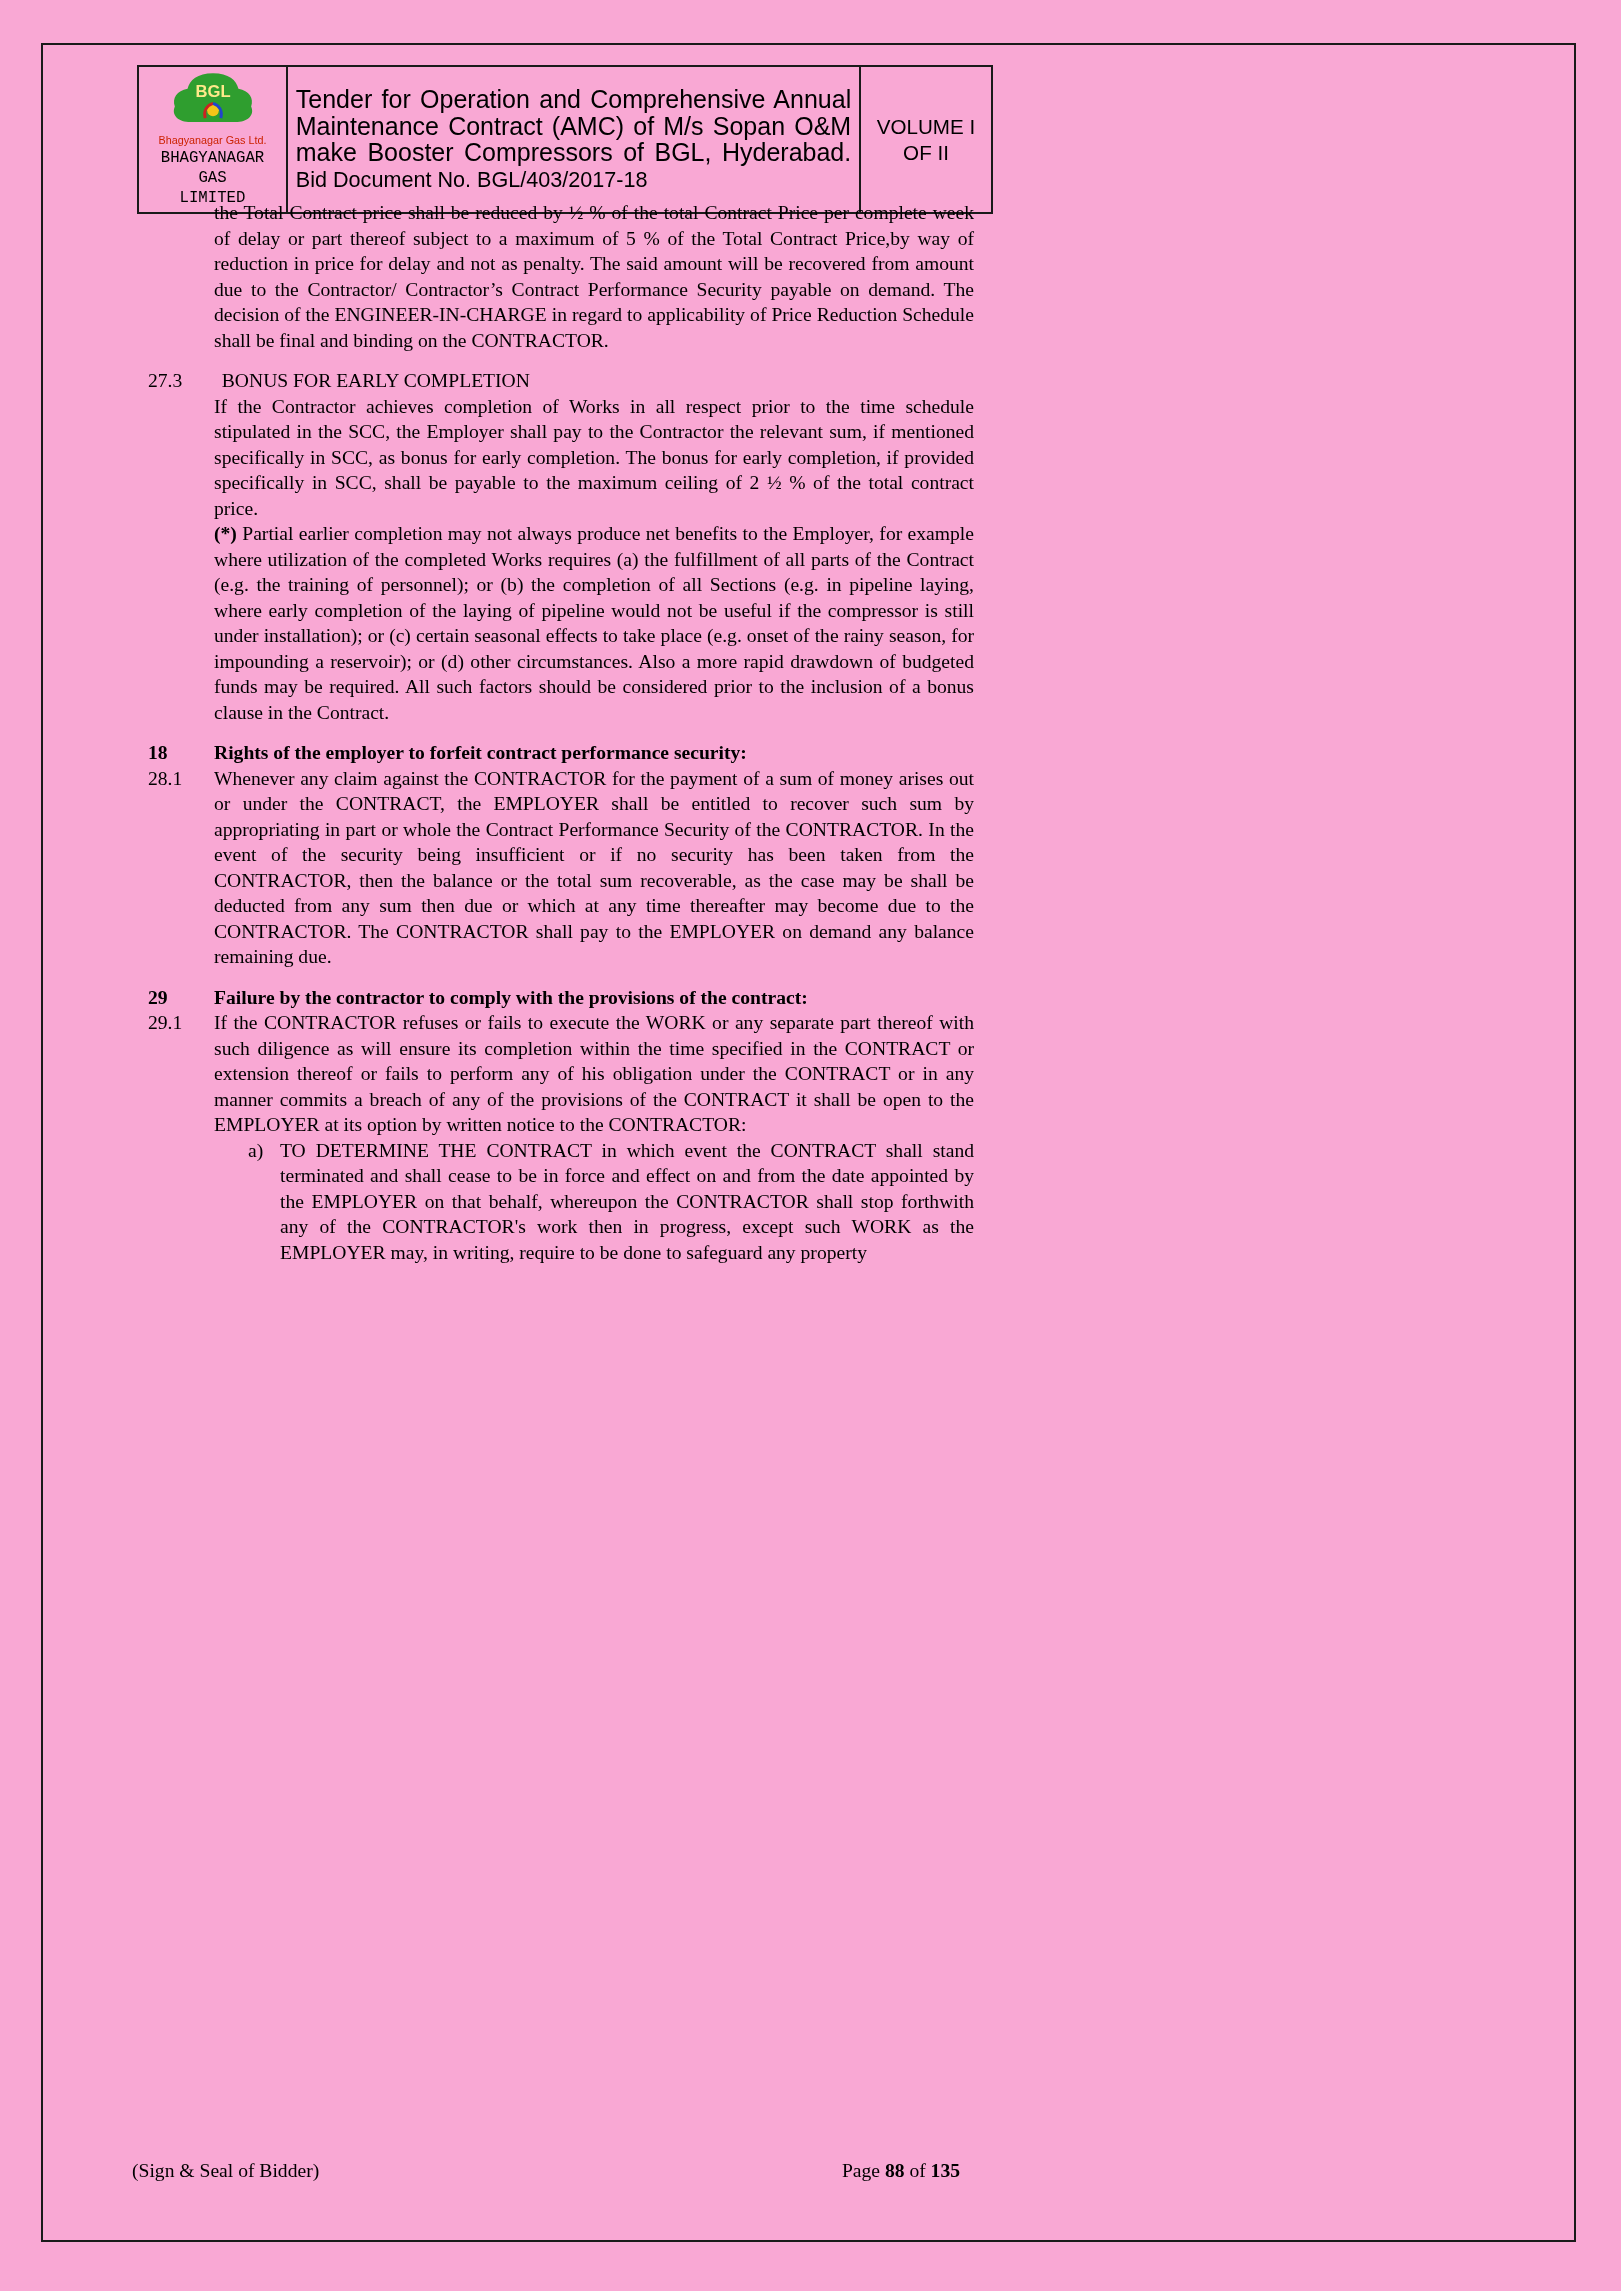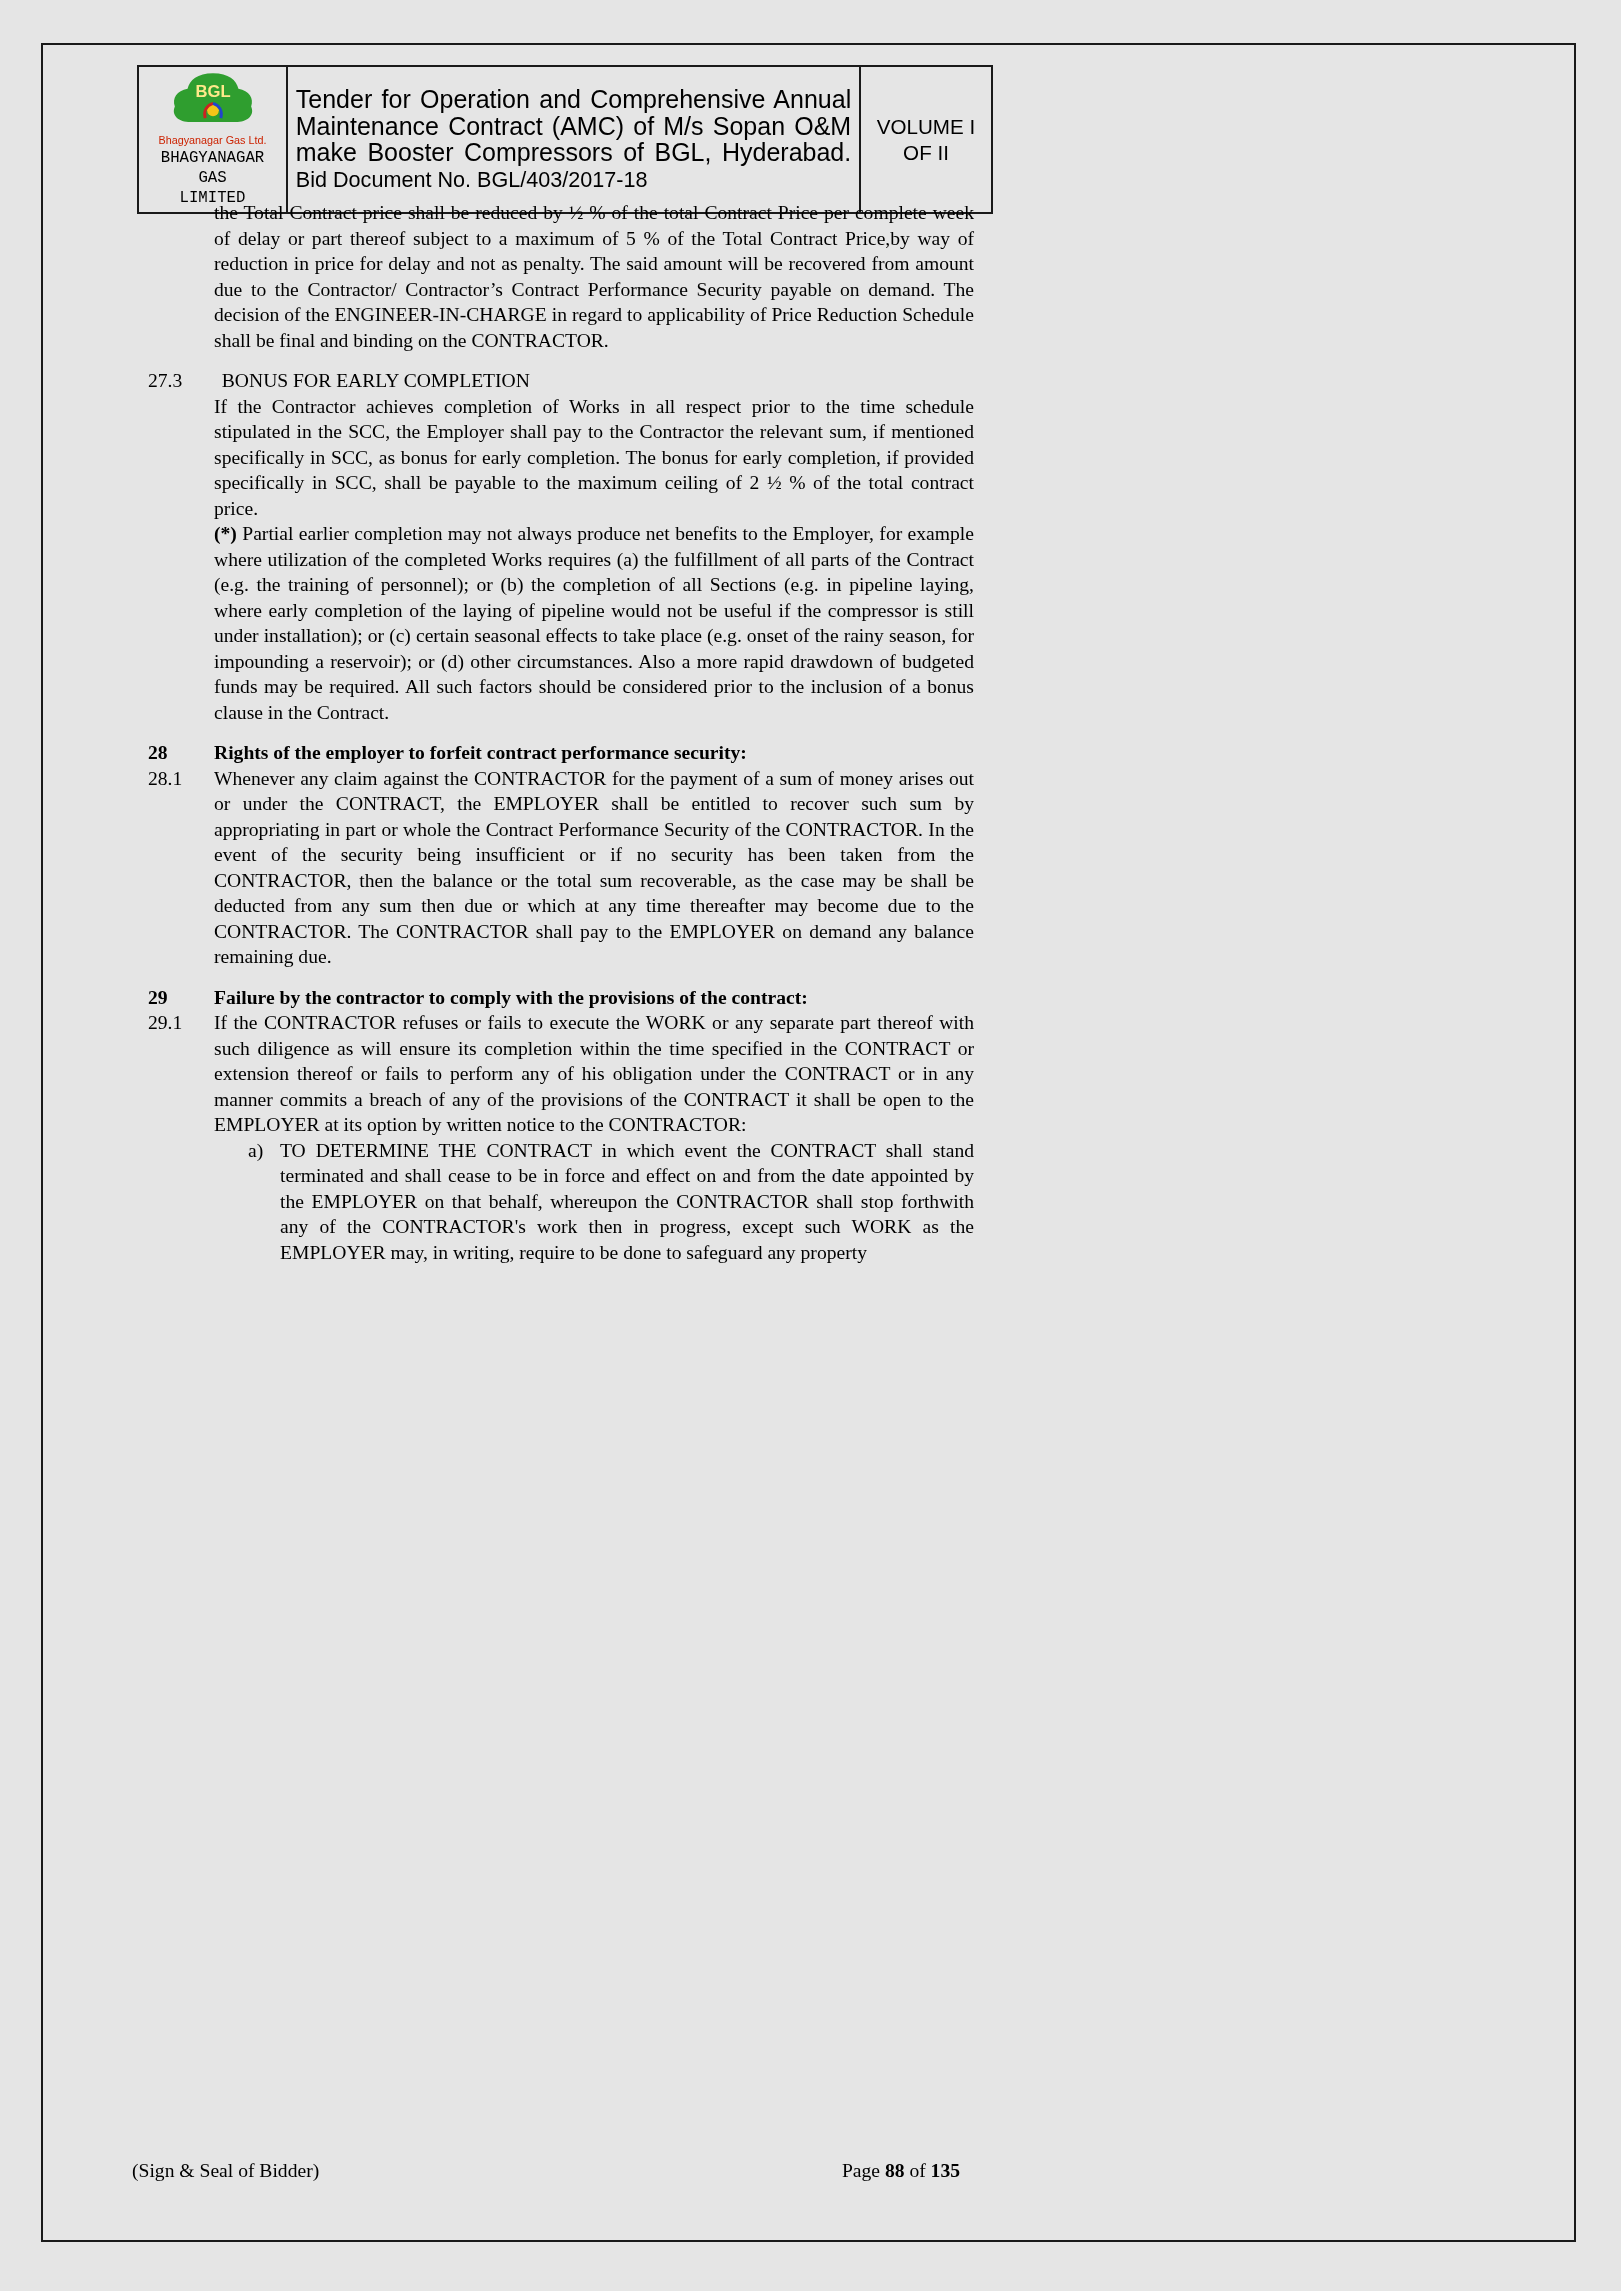--- a/index.html
+++ b/index.html
@@ -5,21 +5,21 @@
   html, body {
     margin: 0;
     padding: 0;
     background: #ffffff;
     font-family: "Liberation Serif", serif;
   }
   .page {
     position: relative;
     width: 1621px;
     height: 2292px;
-    background: #e5e5e5;
+    background: #f9a8d4;
     overflow: hidden;
   }
   .page-border {
     position: absolute;
     left: 41px;
     top: 43px;
     width: 1535px;
     height: 2199px;
     border: 2px solid #1a1a1a;
     box-sizing: border-box;
@@ -159,21 +159,21 @@
     <div class="clause-row gap-before">
       <div class="clause-num">27.3</div>
       <div class="clause-txt">
         <div class="subhead">BONUS FOR EARLY COMPLETION</div>
         <div>If the Contractor achieves completion of Works in all respect prior to the time schedule stipulated in the SCC, the Employer shall pay to the Contractor the relevant sum, if mentioned specifically in SCC, as bonus for early completion. The bonus for early completion, if provided specifically in SCC, shall be payable to the maximum ceiling of 2 ½ % of the total contract price.</div>
         <div><span class="bold">(*)</span><span> Partial earlier completion may not always produce net benefits to the Employer, for example where utilization of the completed Works requires (a) the fulfillment of all parts of the Contract (e.g. the training of personnel); or (b) the completion of all Sections (e.g. in pipeline laying, where early completion of the laying of pipeline would not be useful if the compressor is still under installation); or (c) certain seasonal effects to take place (e.g. onset of the rainy season, for impounding a reservoir); or (d) other circumstances. Also a more rapid drawdown of budgeted funds may be required. All such factors should be considered prior to the inclusion of a bonus clause in the Contract.</span></div>
       </div>
     </div>
 
     <div class="clause-row gap-before">
-      <div class="clause-num bold">28</div>
+      <div class="clause-num bold">18</div>
       <div class="clause-txt bold">Rights of the employer to forfeit contract performance security:</div>
     </div>
 
     <div class="clause-row">
       <div class="clause-num">28.1</div>
       <div class="clause-txt">Whenever any claim against the CONTRACTOR for the payment of a sum of money arises out or under the CONTRACT, the EMPLOYER shall be entitled to recover such sum by appropriating in part or whole the Contract Performance Security of the CONTRACTOR. In the event of the security being insufficient or if no security has been taken from the CONTRACTOR, then the balance or the total sum recoverable, as the case may be shall be deducted from any sum then due or which at any time thereafter may become due to the CONTRACTOR. The CONTRACTOR shall pay to the EMPLOYER on demand any balance remaining due.</div>
     </div>
 
     <div class="clause-row gap-before">
       <div class="clause-num bold">29</div>

